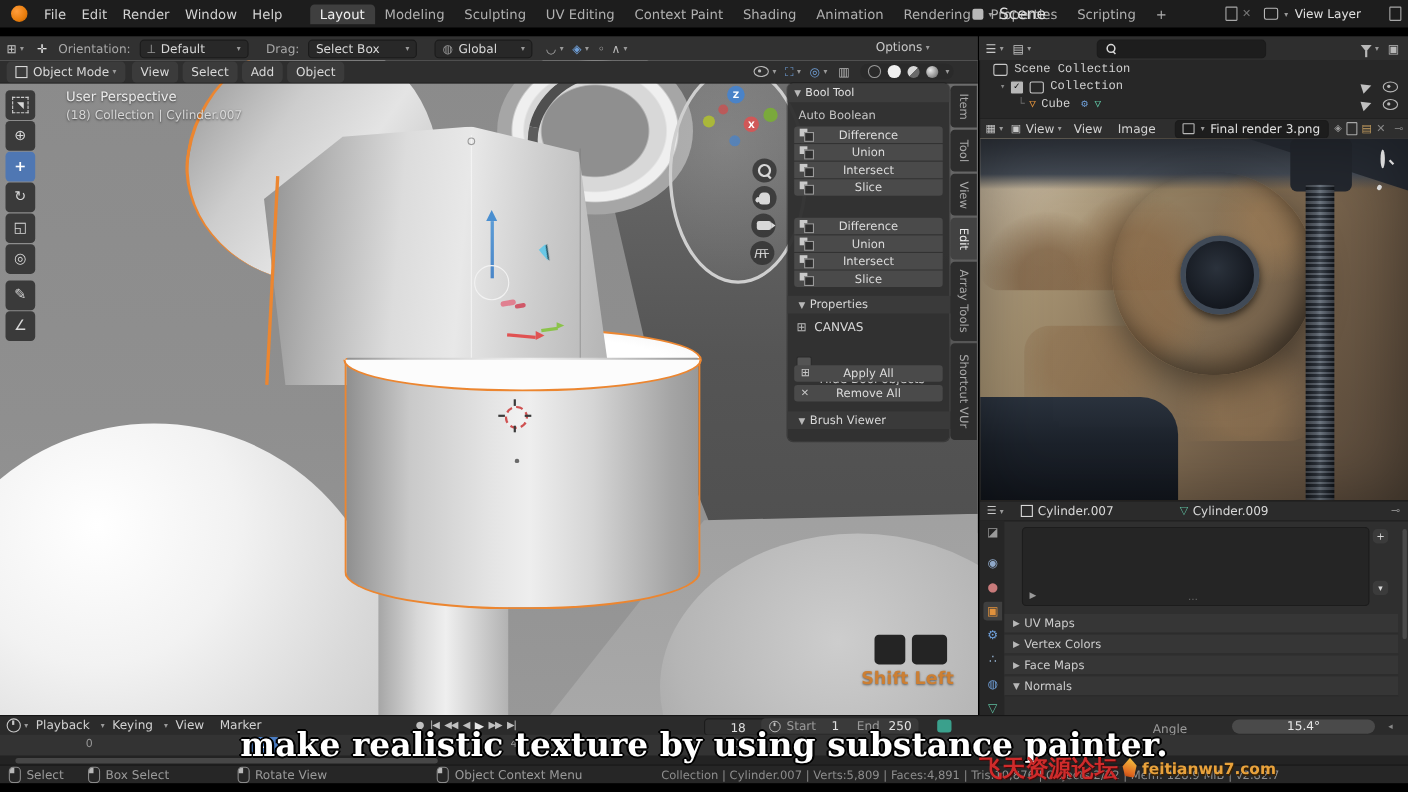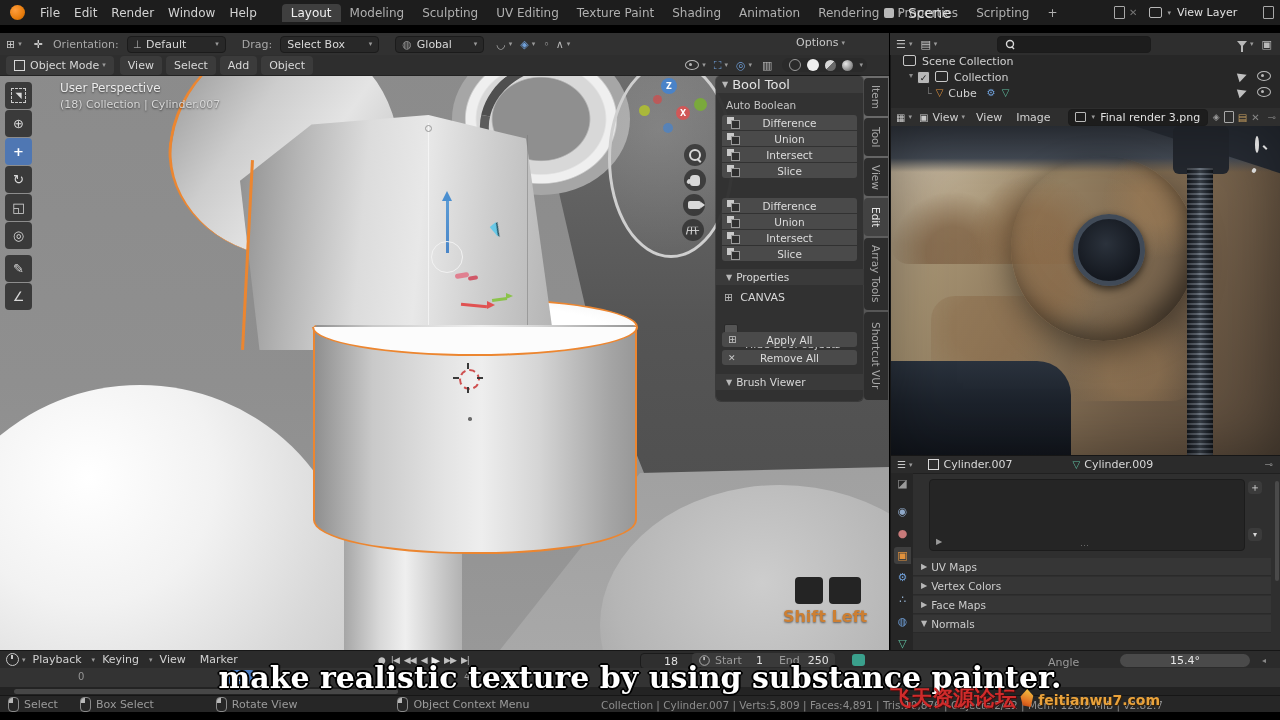--- a/index.html
+++ b/index.html
@@ -44,21 +44,21 @@
   .i-funnel{width:0;height:0;border-left:5px solid transparent;border-right:5px solid transparent;border-top:6px solid #b8b8b8;position:relative;}
   .i-funnel::after{content:"";position:absolute;left:-1px;top:-1px;width:2px;height:6px;background:#b8b8b8;}
   .i-clock{width:11px;height:11px;border:1.5px solid #c8c8c8;border-radius:50%;position:relative;}
   .i-clock::after{content:"";position:absolute;left:4px;top:1px;width:1.5px;height:4px;background:#c8c8c8;}
   .cbx{width:12px;height:12px;background:#545454;border:1px solid #2a2a2a;border-radius:2px;display:flex;align-items:center;justify-content:center;font-size:9px;color:#111;}
   .mouse-ic{width:9px;height:13px;border:1.5px solid #8a8a8a;border-radius:4px;position:relative;margin-right:5px;}
   .mouse-ic::after{content:"";position:absolute;left:0;top:0;width:4px;height:5px;background:#b8b8b8;border-radius:3px 0 0 0;}
   .hintlbl{color:#9a9a9a;font-size:11px;margin-right:22px;}
   .subtitle{position:absolute;left:0;width:1280px;text-align:center;color:#fff;
     text-shadow:-2px 0 0 #000,2px 0 0 #000,0 -2px 0 #000,0 2px 0 #000,-1px -1px 0 #000,1px 1px 0 #000,1px -1px 0 #000,-1px 1px 0 #000;}
-  .outl-row{display:flex;align-items:flex-start;height:16px;color:#d0d0d0;}
+  .outl-row{display:flex;align-items:center;height:16px;color:#d0d0d0;font-family:Liberation Mono, monospace;}
   .prop-panel-row{position:absolute;left:22px;right:10px;height:17px;background:#363636;border-bottom:1px solid #2a2a2a;
                   display:flex;align-items:center;color:#cccccc;font-size:10.5px;padding-left:8px;}
   .ptab{position:absolute;left:3px;width:17px;height:17px;display:flex;align-items:center;justify-content:center;font-size:11px;}
 </style>
 </head>
 <body>
 
 <div id="app">
 
   <div class="abs" style="left:0;top:8;width:1280px;height:25px;background:#1d1d1d;">
@@ -67,21 +67,21 @@
       <span class="menu-item">File</span>
       <span class="menu-item">Edit</span>
       <span class="menu-item">Render</span>
       <span class="menu-item">Window</span>
       <span class="menu-item">Help</span>
       <span style="width:18px;"></span>
       <span class="ws-tab active">Layout</span>
       <span class="ws-tab">Modeling</span>
       <span class="ws-tab">Sculpting</span>
       <span class="ws-tab">UV Editing</span>
-      <span class="ws-tab">Texture Paint</span>
+      <span class="ws-tab">Context Paint</span>
       <span class="ws-tab">Shading</span>
       <span class="ws-tab">Animation</span>
       <span class="ws-tab">Rendering</span>
       <span class="ws-tab">Properties</span>
       <span class="ws-tab">Scripting</span>
       <span class="ws-tab">+</span>
     </div>
     <div class="row abs" style="right:6px;top:3px;height:19px;">
       <span style="width:10px;height:10px;background:#b8b8b8;border-radius:2px;margin-right:2px;"></span>
       <span class="chev">▾</span>
@@ -267,21 +267,21 @@
     <div class="navbtn" style="left:683px;top:139px;">
         <span class="i-cam"></span>
       </div>
     <div class="navbtn" style="left:682px;top:164px;">
         <span class="i-grid"></span>
       </div>
 
     <div class="abs" style="left:716px;top:21px;width:147px;height:325px;background:rgba(48,48,48,.96);border-radius:5px;box-shadow:0 0 0 1px rgba(0,0,0,.3);">
       <div class="row" style="height:17px;background:#3d3d3d;border-radius:5px 5px 0 0;padding-left:6px;">
         <span class="ph">▼</span>
-          <span style="color:#e2e2e2;font-size:13px;">Bool Tool</span>
+          <span style="color:#e2e2e2;font-size:10px;">Bool Tool</span>
       </div>
       <div class="row">
           <span class="sec-label" style="margin:6px 0 0 10px;">Auto Boolean</span>
         </div>
       <div class="panel-btn" style="top:39px;border-radius:3px 3px 0 0;">
           <span class="bool-ic"></span>
           <span>Difference</span>
         </div>
       <div class="panel-btn" style="top:55px;">
           <span class="bool-ic"></span>

